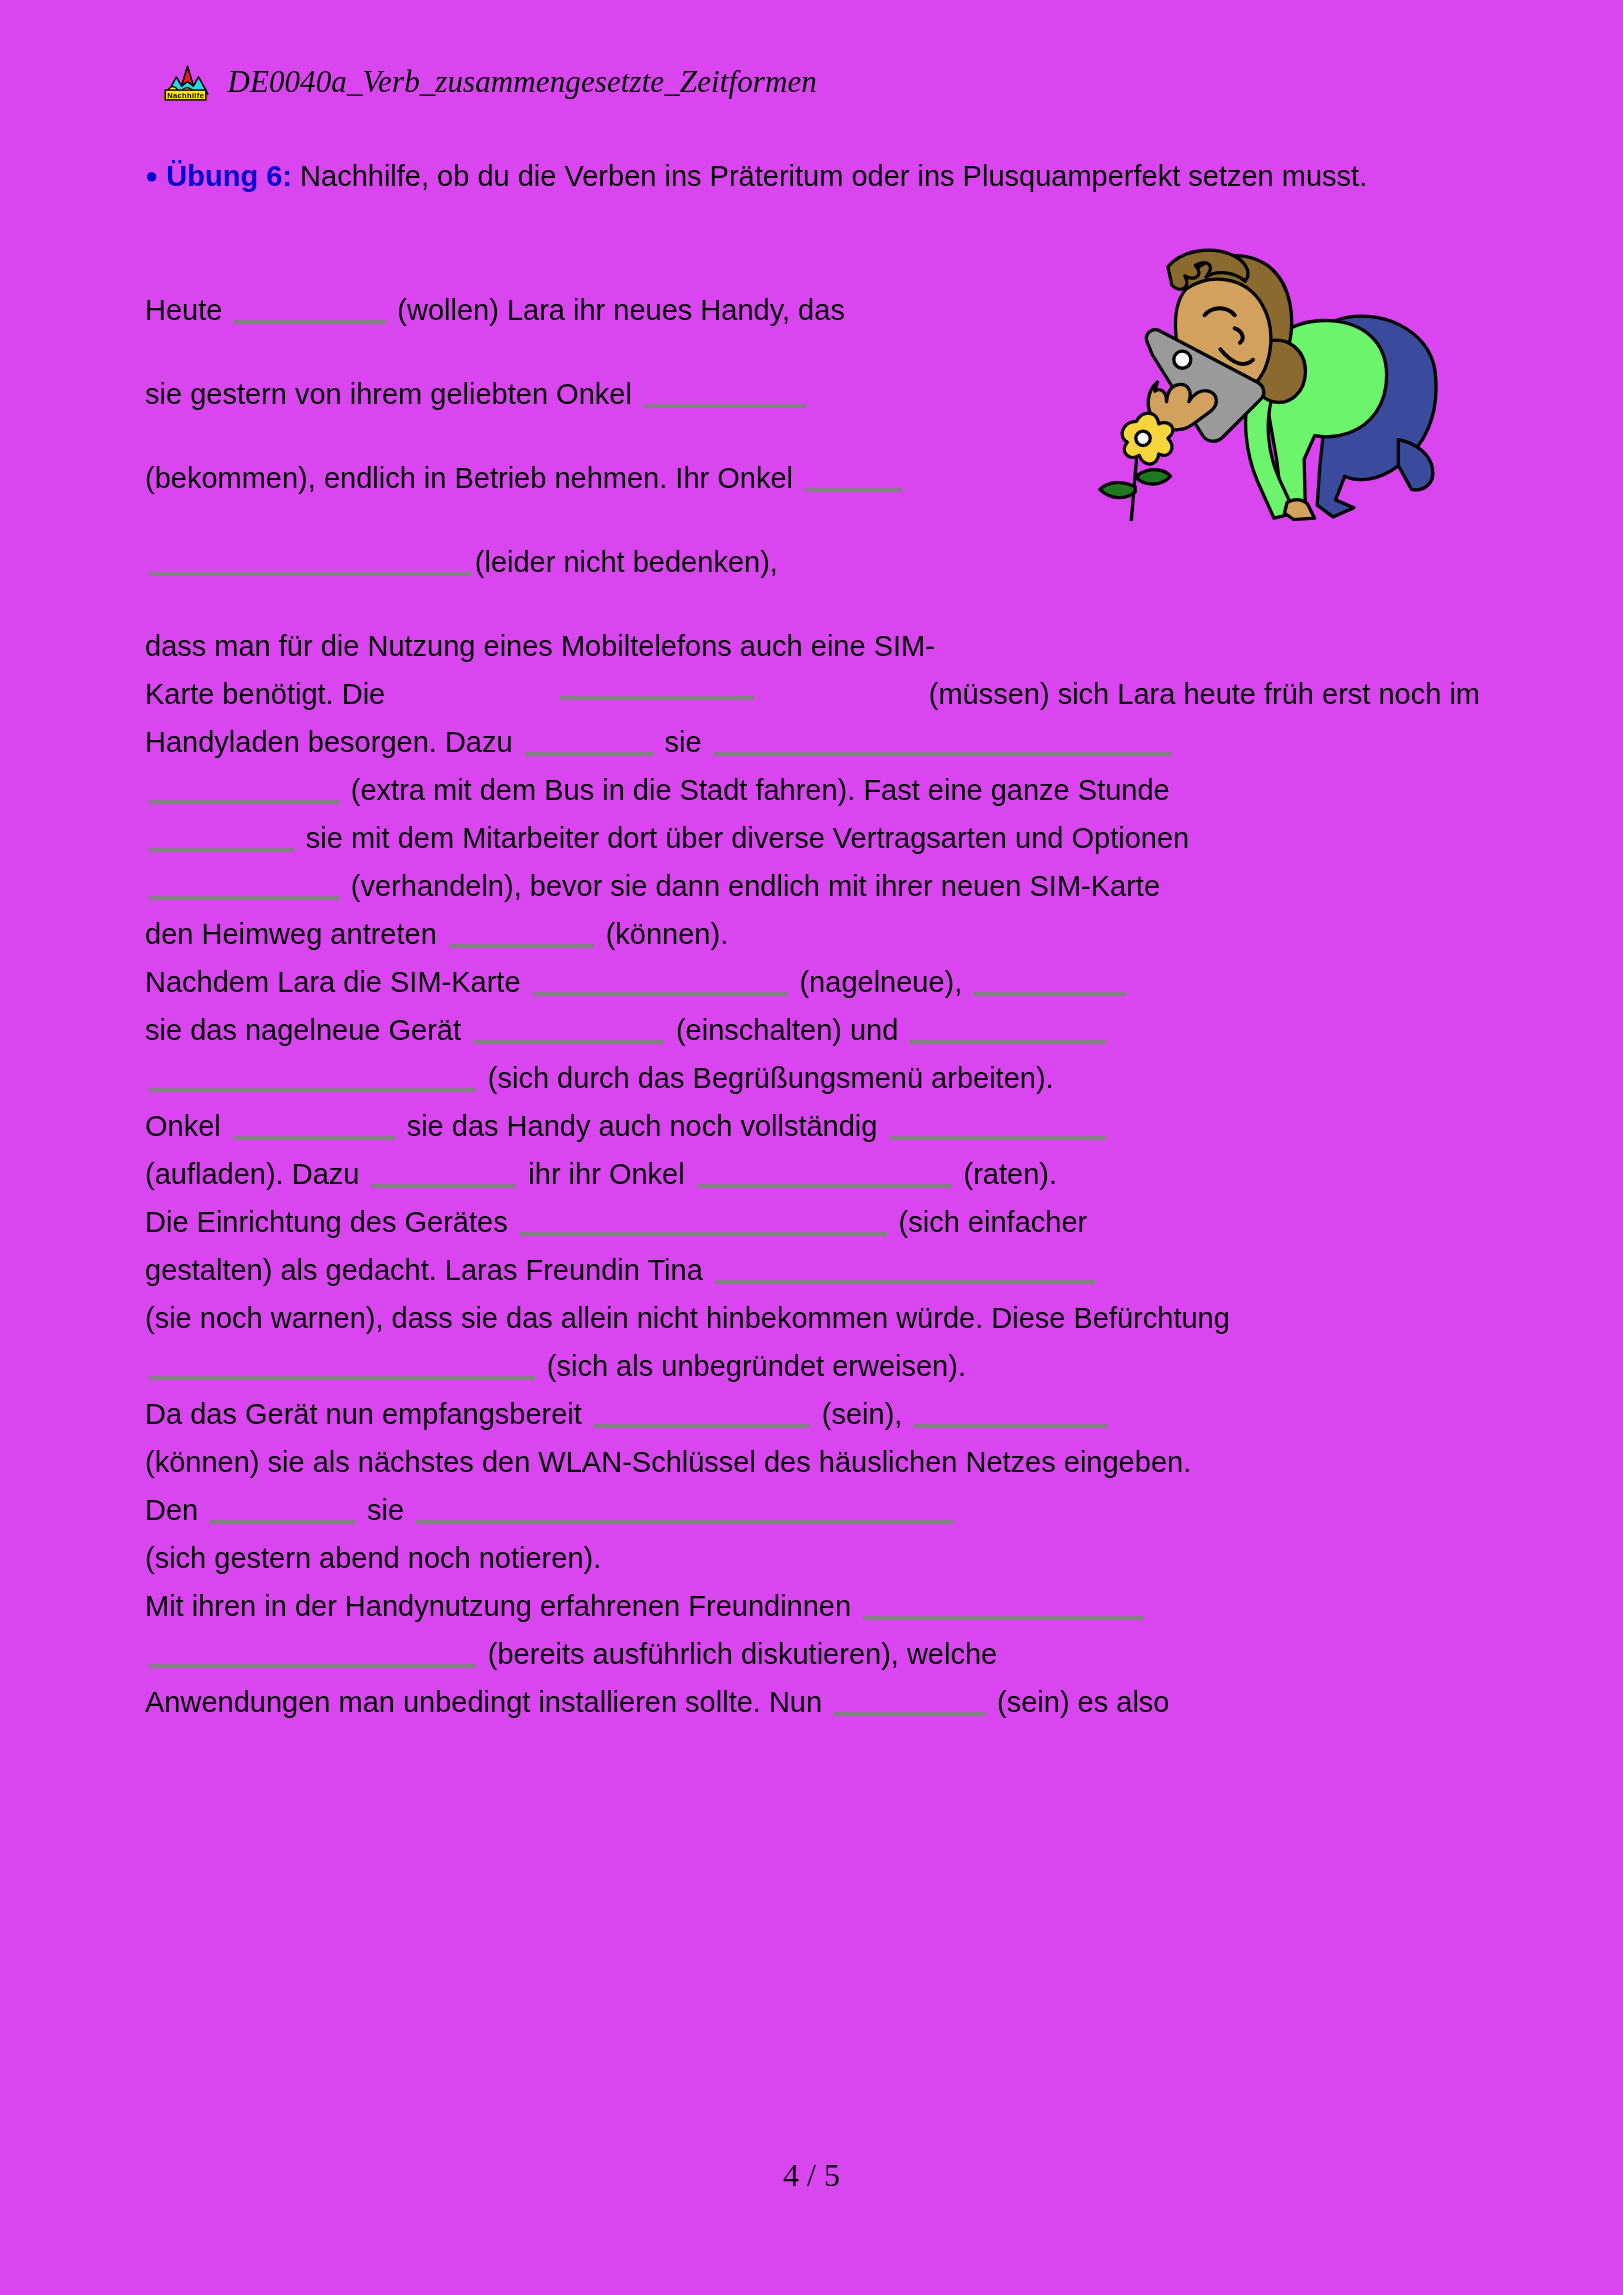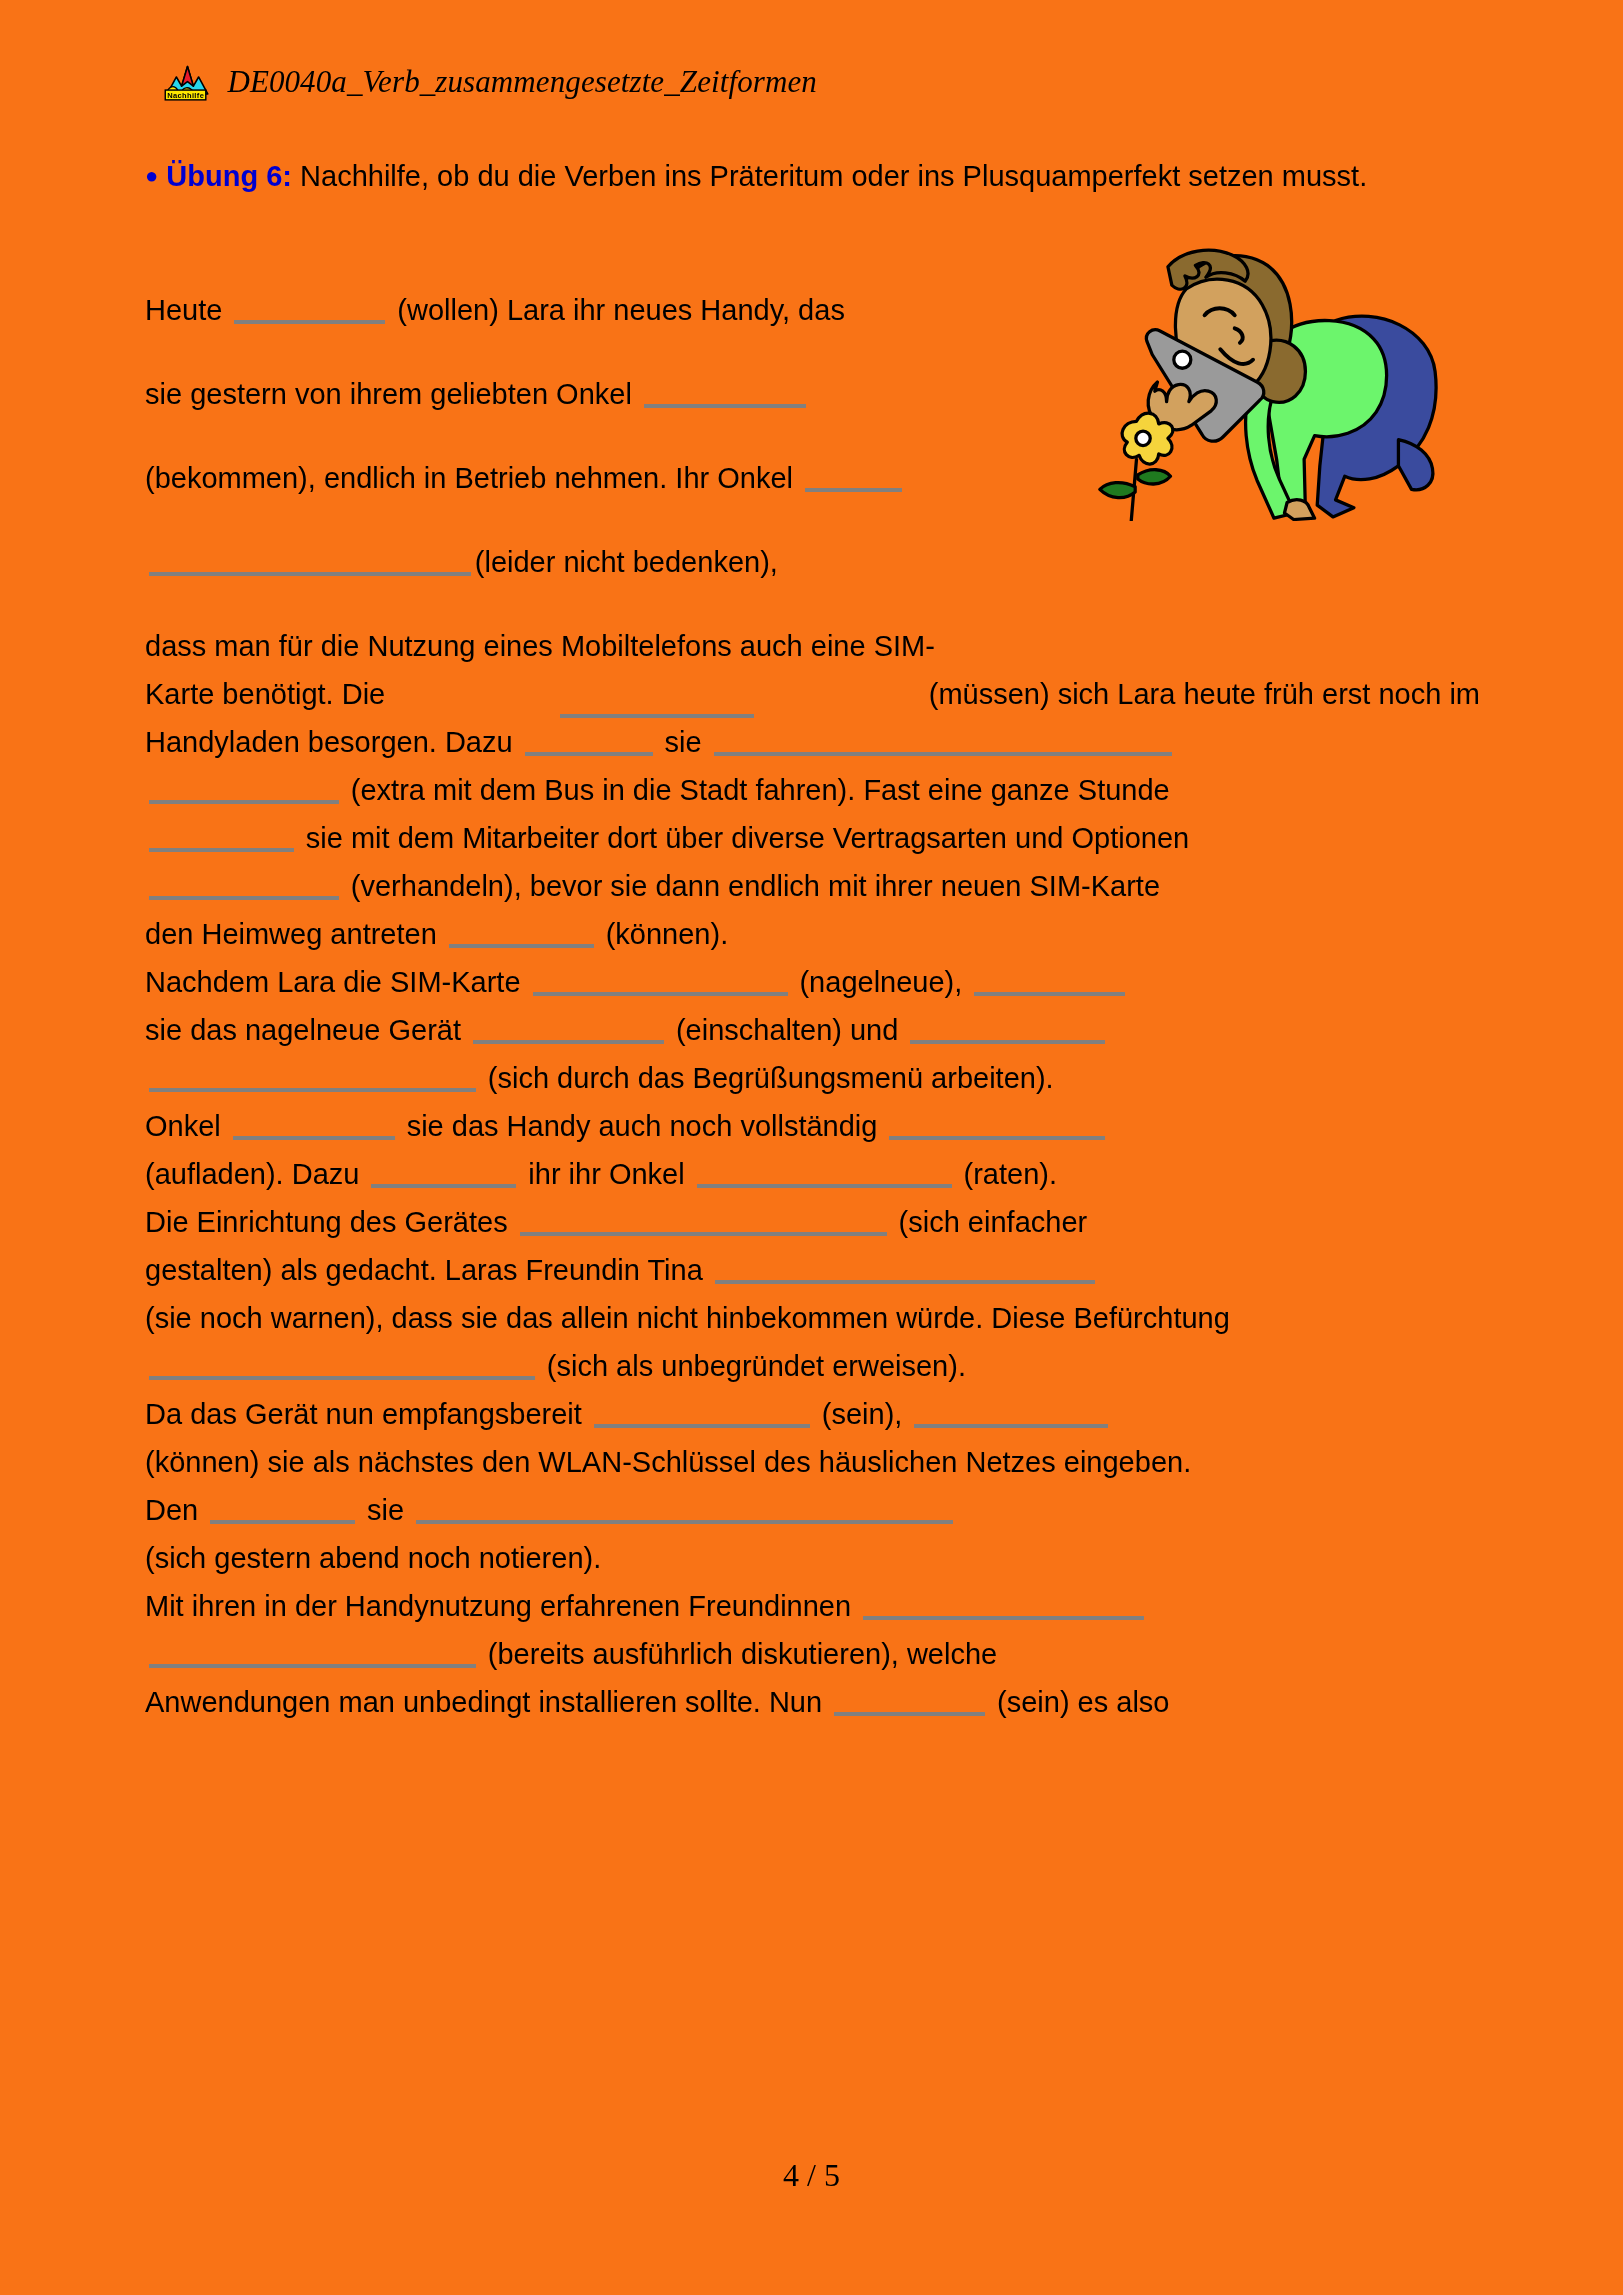--- a/index.html
+++ b/index.html
@@ -12,21 +12,21 @@
     width: 1623px;
     height: 2295px;
     position: relative;
     font-family: "Liberation Sans", "DejaVu Sans", sans-serif;
     overflow: hidden;
   }
 
   .page {
     position: absolute;
     inset: 0;
-    background: #f97316;
+    background: #d946ef;
   }
 
   
   .header {
     position: absolute;
     left: 162px;
     top: 60px;
     display: flex;
     align-items: center;
     gap: 14.4px;
@@ -96,21 +96,21 @@
     white-space: nowrap;
     height: 48px;
     line-height: 48px;
   }
   
   .tline.wrap-pic { width: 929px; margin-top: 36px; }
 
   .tline.just {
     display: flex;
     justify-content: space-between;
-    align-items: flex-end;
+    align-items: flex-start;
     width: 1335px;
   }
 
   .blank {
     display: inline-block;
     border-bottom: 4.6px solid #808080;
     vertical-align: -3.9px;
     height: 26px;
     margin: 0 3.9px;
   }

